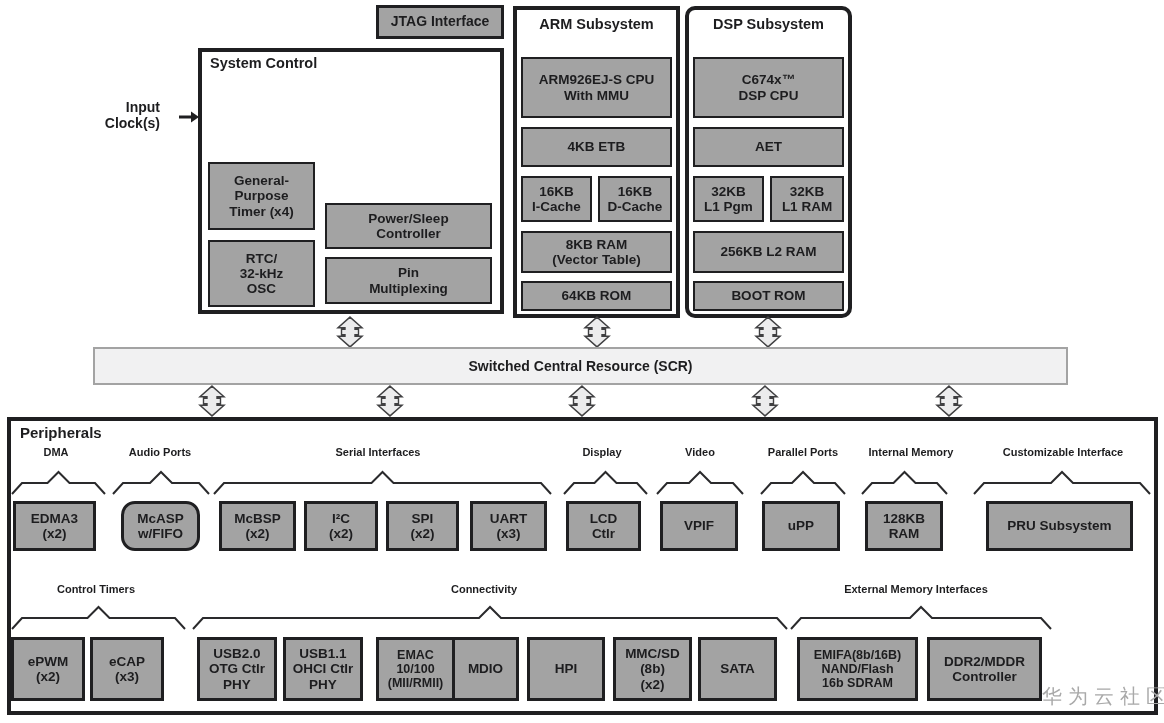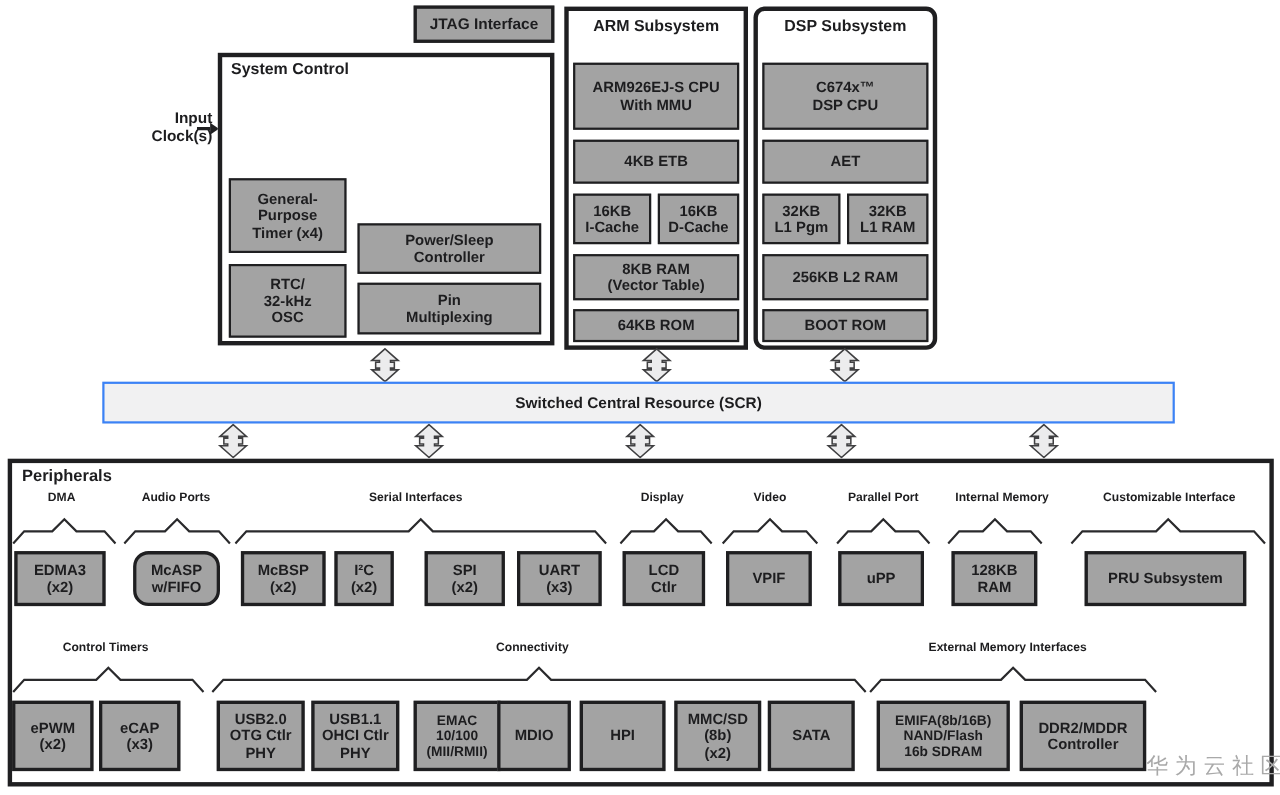--- a/index.html
+++ b/index.html
@@ -20,21 +20,21 @@
     position:absolute; box-sizing:border-box; background:#ffffff;
     border:4px solid #1f1f21;
   }
   .panel-title { position:absolute; font-weight:bold; font-size:14.5px; white-space:pre-line; }
   .panel-title.center { left:0; right:0; text-align:center; }
   .grouplabel {
     position:absolute; font-weight:bold; font-size:11px; text-align:center;
     white-space:nowrap;
   }
   .scrbar {
-    position:absolute; box-sizing:border-box; background:#f1f1f2; border:2px solid #3b82f6;
+    position:absolute; box-sizing:border-box; background:#f1f1f2; border:2px solid #a3a3a3;
     display:flex; align-items:center; justify-content:center;
     font-weight:bold; font-size:14px;
   }
   .input-label {
     position:absolute; font-weight:bold; font-size:14px; line-height:1.15;
     text-align:right; white-space:pre-line;
   }
   .watermark {
     position:absolute; font-size:20px; letter-spacing:6px; color:#a9a9a9;
     white-space:nowrap; font-weight:normal;
@@ -44,21 +44,21 @@
   .brace-line { fill:none; stroke:#2a2a2c; stroke-width:2; }
   .clk-line { stroke:#1f1f21; stroke-width:3; }
   .clk-head { fill:#1f1f21; }
   .sm { font-size:12.5px; }
 </style>
 </head>
 <body>
 
 <div id="stage">
 
-  <div class="input-label" style="left:113px; top:99px; width:80px;text-align:right;">Input
+  <div class="input-label" style="left:80px; top:99px; width:80px;text-align:right;">Input
 Clock(s)</div>
   <svg style="left:179px; top:110px;" width="20" height="14" viewBox="0 0 20 14">
     <line class="clk-line" x1="0" y1="7" x2="12" y2="7"></line>
     <polygon class="clk-head" points="12,1.5 20,7 12,12.5"></polygon>
   </svg>
 
   <div class="box b3" style="left:376px; top:5px; width:128px; height:34px; font-size:14px;">JTAG Interface</div>
 
   <div class="panel" style="left:198px; top:48px; width:306px; height:266px;">
     <div class="panel-title" style="left:8px; top:3px;">System Control</div>
@@ -130,21 +130,21 @@
     </svg>
 
   <div class="panel" style="left:7px; top:417px; width:1151px; height:298px;">
     <div class="panel-title" style="left:9px; top:3px; font-size:15px;">Peripherals</div>
 
     <div class="grouplabel" style="left:0px;   top:25px; width:90px;">DMA</div>
     <div class="grouplabel" style="left:79px;  top:25px; width:140px;">Audio Ports</div>
     <div class="grouplabel" style="left:287px; top:25px; width:160px;">Serial Interfaces</div>
     <div class="grouplabel" style="left:541px; top:25px; width:100px;">Display</div>
     <div class="grouplabel" style="left:639px; top:25px; width:100px;">Video</div>
-    <div class="grouplabel" style="left:732px; top:25px; width:120px;">Parallel Port</div>
+    <div class="grouplabel" style="left:732px; top:25px; width:120px;">Parallel Ports</div>
     <div class="grouplabel" style="left:830px; top:25px; width:140px;">Internal Memory</div>
     <div class="grouplabel" style="left:962px; top:25px; width:180px;">Customizable Interface</div>
 
     <svg style="left:0px;   top:49px;" width="95" height="26" viewBox="0 0 95 26">
         <polyline class="brace-line" points="1,24 11,13 36.5,13 47.5,2 58.5,13 84,13 94,24"></polyline>
       </svg>
     <svg style="left:101px; top:49px;" width="98" height="26" viewBox="0 0 98 26">
         <polyline class="brace-line" points="1,24 11,13 38,13 49,2 60,13 87,13 97,24"></polyline>
       </svg>
     <svg style="left:202px; top:49px;" width="339" height="26" viewBox="0 0 339 26">
@@ -165,21 +165,21 @@
     <svg style="left:962px; top:49px;" width="178" height="26" viewBox="0 0 178 26">
         <polyline class="brace-line" points="1,24 11,13 78,13 89,2 100,13 167,13 177,24"></polyline>
       </svg>
 
     <div class="box b3" style="left:2px;   top:80px; width:83px;  height:50px;">EDMA3
 (x2)</div>
     <div class="box b3" style="left:110px; top:80px; width:79px;  height:50px;border-radius:14px;">McASP
 w/FIFO</div>
     <div class="box b3" style="left:208px; top:80px; width:77px;  height:50px;">McBSP
 (x2)</div>
-    <div class="box b3" style="left:293px; top:80px; width:54px;  height:50px;">I²C
+    <div class="box b3" style="left:293px; top:80px; width:74px;  height:50px;">I²C
 (x2)</div>
     <div class="box b3" style="left:375px; top:80px; width:73px;  height:50px;">SPI
 (x2)</div>
     <div class="box b3" style="left:459px; top:80px; width:77px;  height:50px;">UART
 (x3)</div>
     <div class="box b3" style="left:555px; top:80px; width:75px;  height:50px;">LCD
 Ctlr</div>
     <div class="box b3" style="left:649px; top:80px; width:78px;  height:50px;">VPIF</div>
     <div class="box b3" style="left:751px; top:80px; width:78px;  height:50px;">uPP</div>
     <div class="box b3" style="left:854px; top:80px; width:78px;  height:50px;">128KB

